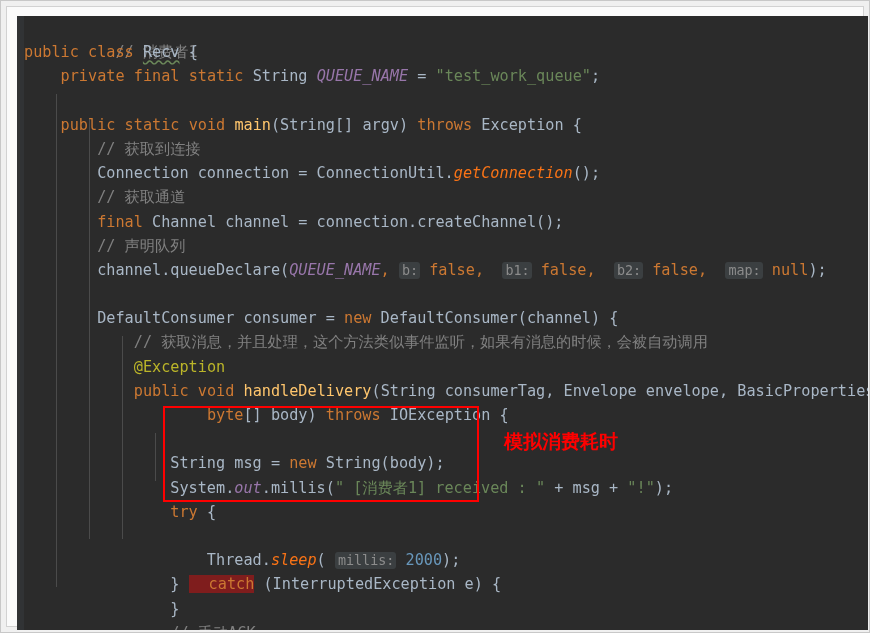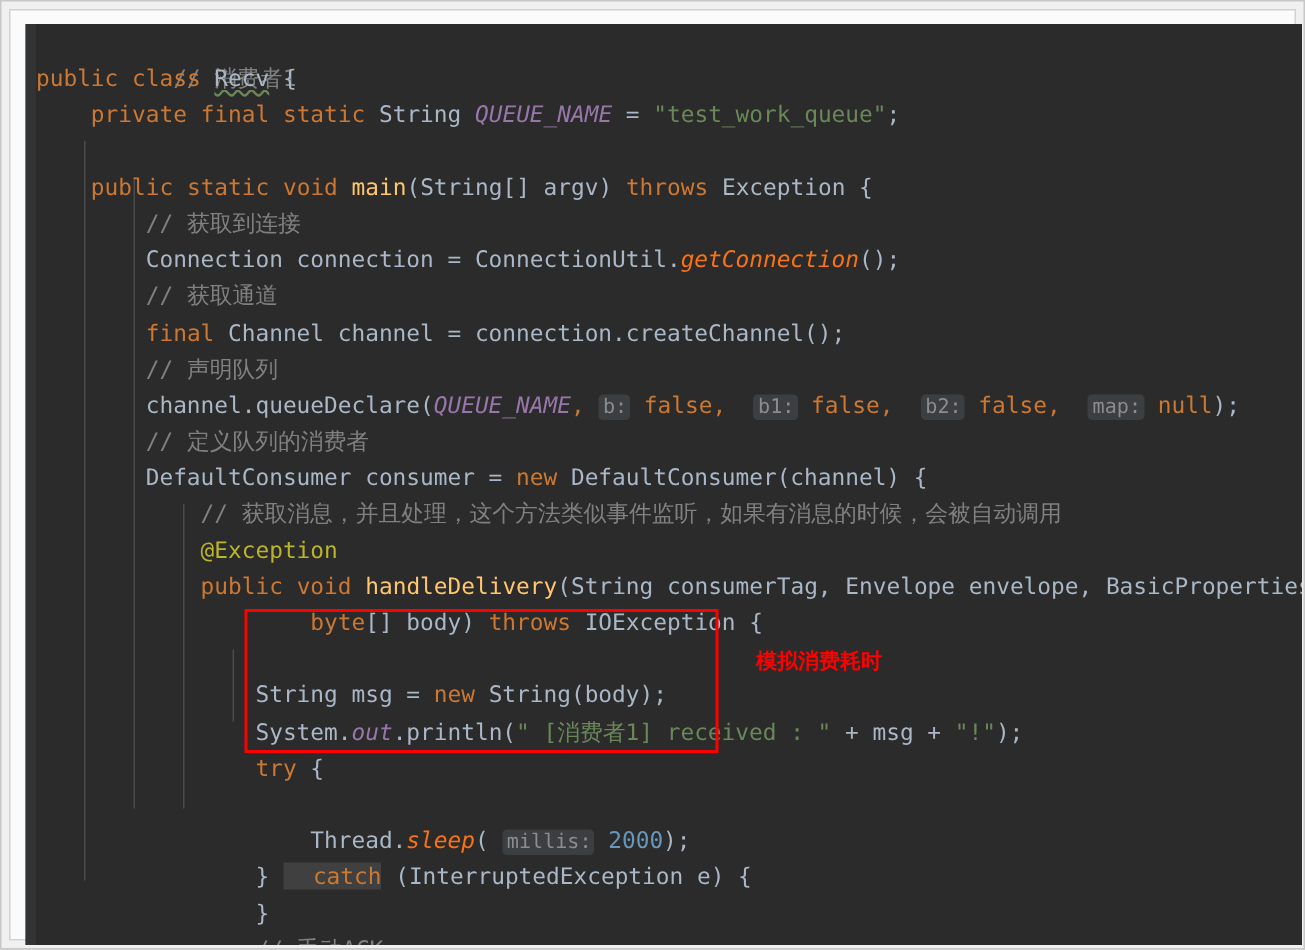--- a/index.html
+++ b/index.html
@@ -107,21 +107,21 @@
   .squig {
     color: #a9b7c6;
     text-decoration: underline;
     text-decoration-style: wavy;
     text-decoration-color: #6a8759;
     text-underline-offset: 2px;
   }
 
   
   .hl-occ {
-    background: #404040;
+    background: #7f1d1d;
     color: #cc7832;
     padding-left: 20px;
   }
 
   
   #annot-box {
     position: absolute;
     left: 146px;
     top: 390px;
     width: 316px;
@@ -133,21 +133,21 @@
   }
 
   
   #annot-label {
     position: absolute;
     left: 487px;
     top: 413px;
     color: #ff0000;
     font-family: "DejaVu Sans", sans-serif;
     font-weight: bold;
-    font-size: 14px;
+    font-size: 19px;
     line-height: 24px;
     white-space: pre;
     z-index: 6;
   }
 </style>
 </head>
 <body>
 
 <div id="ide-window">
   <div id="ide-frame-inner">
@@ -179,37 +179,37 @@
         <div class="line"><span class="ln-text"><span class="plain">        Connection connection = ConnectionUtil.</span><span class="sfn">getConnection</span><span class="plain">();</span></span></div>
 
         <div class="line"><span class="ln-text"><span class="plain">        </span><span class="cm">// 获取通道</span></span></div>
 
         <div class="line"><span class="ln-text"><span class="plain">        </span><span class="kw">final</span><span class="plain"> Channel channel = connection.createChannel();</span></span></div>
 
         <div class="line"><span class="ln-text"><span class="plain">        </span><span class="cm">// 声明队列</span></span></div>
 
         <div class="line"><span class="ln-text"><span class="plain">        channel.queueDeclare(</span><span class="fld">QUEUE_NAME</span><span class="kw">,</span><span class="plain"> </span><span class="hint">b:</span><span class="kw"> false</span><span class="kw">,</span><span class="plain">  </span><span class="hint">b1:</span><span class="kw"> false</span><span class="kw">,</span><span class="plain">  </span><span class="hint">b2:</span><span class="kw"> false</span><span class="kw">,</span><span class="plain">  </span><span class="hint">map:</span><span class="kw"> null</span><span class="plain">);</span></span></div>
 
-        <div class="line"><span class="ln-text"><span class="plain">        </span><span class="cm">// 定义队列的消费者</span></span></div>
+        <div class="line"><span class="ln-text"><span class="plain">        </span></span></div>
 
         <div class="line"><span class="ln-text"><span class="plain">        DefaultConsumer consumer = </span><span class="kw">new</span><span class="plain"> DefaultConsumer(channel) {</span></span></div>
 
         <div class="line"><span class="ln-text"><span class="plain">            </span><span class="cm">// 获取消息，并且处理，这个方法类似事件监听，如果有消息的时候，会被自动调用</span></span></div>
 
         <div class="line"><span class="ln-text"><span class="plain">            </span><span class="anno">@Exception</span></span></div>
 
         <div class="line"><span class="ln-text"><span class="plain">            </span><span class="kw">public</span><span class="plain"> </span><span class="kw">void</span><span class="plain"> </span><span class="mth">handleDelivery</span><span class="plain">(String consumerTag, Envelope envelope, BasicProperties p</span></span></div>
 
         <div class="line"><span class="ln-text"><span class="plain">                    </span><span class="kw">byte</span><span class="plain">[] body) </span><span class="kw">throws</span><span class="plain"> IOException {</span></span></div>
 
         <div class="line"><span class="ln-text"><span class="plain">                </span></span></div>
 
         <div class="line"><span class="ln-text"><span class="plain">                String msg = </span><span class="kw">new</span><span class="plain"> String(body);</span></span></div>
 
-        <div class="line"><span class="ln-text"><span class="plain">                System.</span><span class="fld">out</span><span class="plain">.println(</span><span class="str">" [消费者1] received : "</span><span class="plain"> + msg + </span><span class="str">"!"</span><span class="plain">);</span></span></div>
+        <div class="line"><span class="ln-text"><span class="plain">                System.</span><span class="fld">out</span><span class="plain">.millis(</span><span class="str">" [消费者1] received : "</span><span class="plain"> + msg + </span><span class="str">"!"</span><span class="plain">);</span></span></div>
 
         <div class="line"><span class="ln-text"><span class="plain">                </span><span class="kw">try</span><span class="plain"> {</span></span></div>
 
         <div class="line"><span class="ln-text"><span class="plain">                    </span></span></div>
 
         <div class="line"><span class="ln-text"><span class="plain">                    Thread.</span><span class="sfn">sleep</span><span class="plain">( </span><span class="hint">millis:</span><span class="plain"> </span><span class="num">2000</span><span class="plain">);</span></span></div>
 
         <div class="line"><span class="ln-text"><span class="plain">                } </span><span class="hl-occ">catch</span><span class="plain"> (InterruptedException e) {</span></span></div>
 
         <div class="line"><span class="ln-text"><span class="plain">                }</span></span></div>

